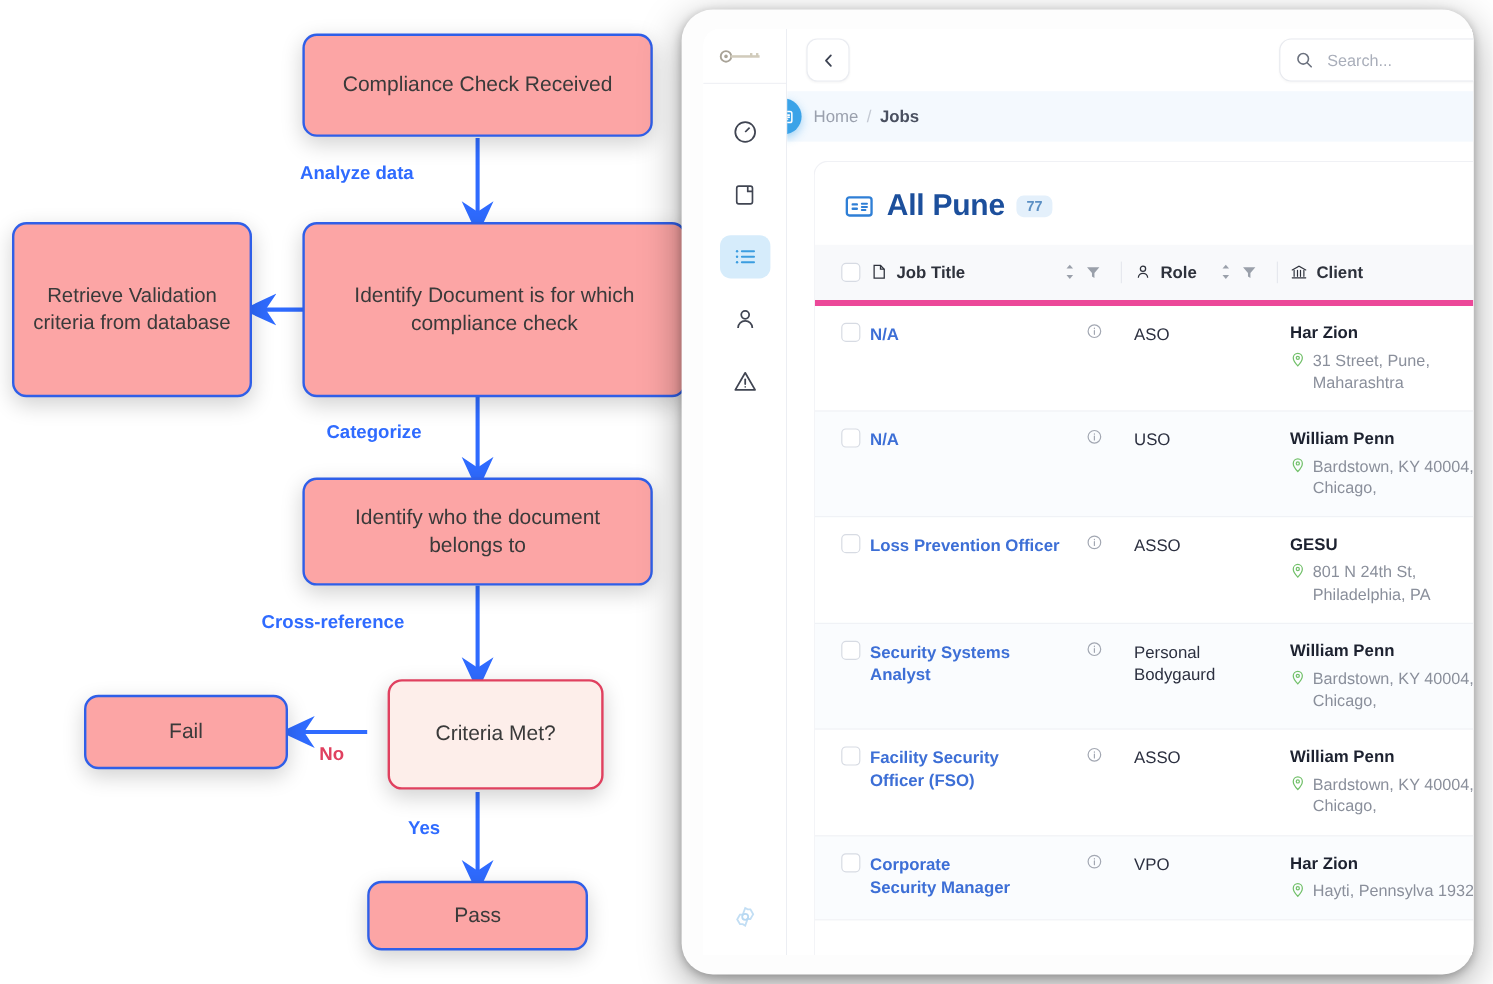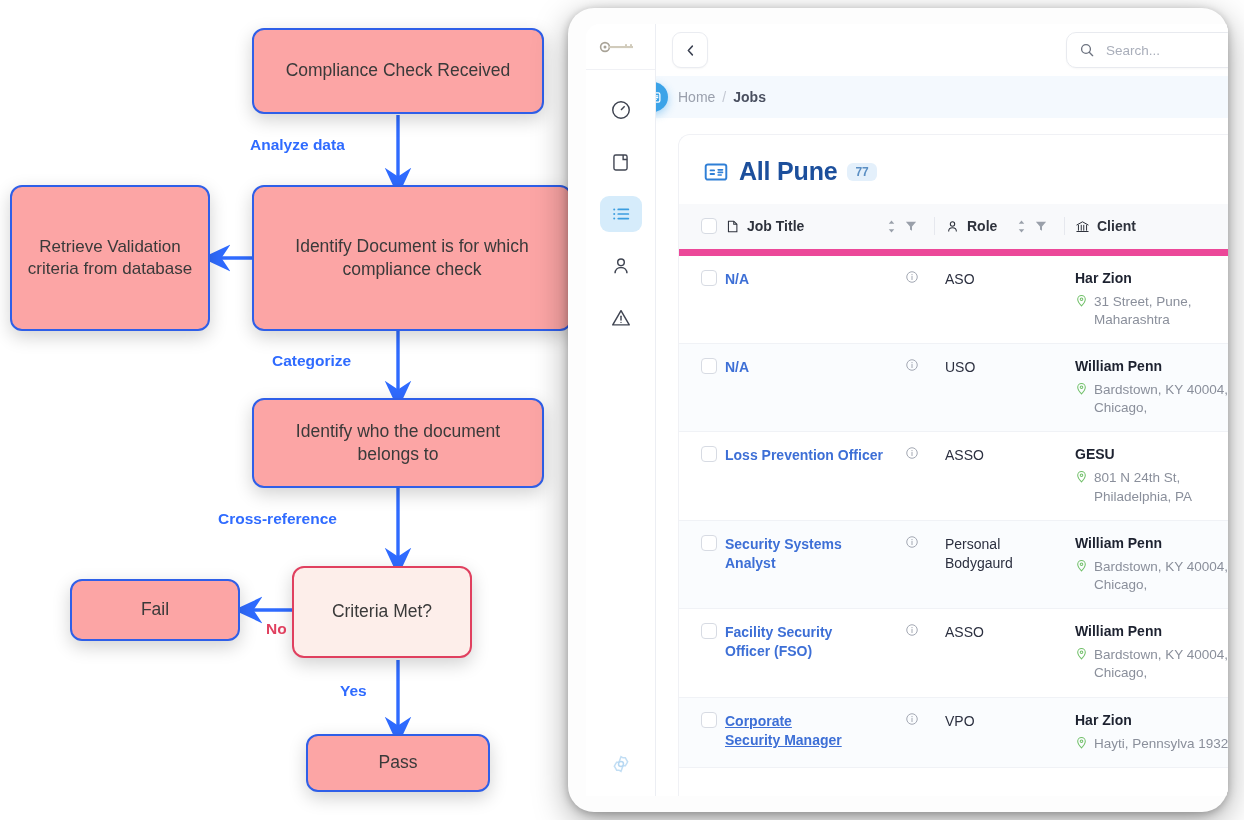--- a/index.html
+++ b/index.html
@@ -144,21 +144,21 @@
   .panel-title { font-size: 25px; font-weight: bold; color:#1c4f9c; letter-spacing:-0.2px; }
   .count-badge {
     background:#e4f0fb; color:#5b8fc4; font-size:12px; font-weight:bold;
     border-radius:6px; padding: 3px 8px; line-height:1;
   }
 
   table.jobs { width: 560px; border-collapse: collapse; table-layout: fixed; }
   table.jobs thead th {
     background:#f8f9fb; font-size:14px; color:#2e323c; font-weight:bold;
     text-align:left; padding: 13px 0 13px 0; height: 48px; vertical-align: middle;
-    border-bottom:7px solid #ec4899;
+    border-bottom:5px solid #ec4899;
   }
   .th-inner { display:flex; align-items:center; gap:7px; }
   .sorticons { display:flex; align-items:center; gap:8px; color:#9aa0aa; margin-left:auto; padding-right:10px; }
   .vline { width:1px; height:18px; background:#e6e8ee; }
   td { font-size:14px; padding: 14px 0; vertical-align: top; }
   tr.row { border-bottom: 1px solid #f0f2f6; }
   tr.row.alt { background:#fafcfe; }
   .job-link { color:#3d6fd6; font-weight:bold; line-height:1.35; }
   .info-i { color:#a2a7b2; }
   .role-txt { color:#2c3040; line-height:1.35; }
@@ -206,21 +206,21 @@
     </div>
 
     <div class="node" style="left:252px; top:185px; width:320px; height:146px;">
       <span>Identify Document is for which compliance check</span>
     </div>
 
     <div class="node" style="left:252px; top:398px; width:292px; height:90px;">
       <span>Identify who the document belongs to</span>
     </div>
 
-    <div class="node decision" style="left:292px; top:566px; width:180px; height:92px;">
+    <div class="node decision" style="left:323px; top:566px; width:180px; height:92px;">
       <span>Criteria Met?</span>
     </div>
 
     <div class="node" style="left:70px; top:579px; width:170px; height:62px;">
       <span>Fail</span>
     </div>
 
     <div class="node" style="left:306px; top:734px; width:184px; height:58px;">
       <span>Pass</span>
     </div>
@@ -524,21 +524,21 @@
                         <circle cx="12" cy="9.6" r="2.4"></circle>
                       </svg>
                     <span>Bardstown, KY 40004, Chicago,</span>
                   </div>
                 </td>
               </tr>
               <tr class="row alt">
                 <td style="padding-left:22px;"><span class="cb"></span></td>
                 <td>
                   <div style="display:flex; align-items:flex-start; gap:18px;">
-                    <span class="job-link" style="max-width:120px;text-decoration:underline;">Corporate Security Manager</span>
+                    <span class="job-link" style="max-width:120px;">Corporate Security Manager</span>
                     <svg class="info-i" width="14" height="14" viewBox="0 0 24 24" fill="none" stroke="currentColor" stroke-width="1.7" style="margin-left:auto;margin-right:16px;flex:none;">
                         <circle cx="12" cy="12" r="9"></circle>
                         <path d="M12 7.6 v0.6 M12 11 v5.4" stroke-linecap="round"></path>
                       </svg>
                   </div>
                 </td>
                 <td>
                     <div class="role-txt" style="padding-left:10px;">VPO</div>
                   </td>
                 <td style="padding-left:10px;">

